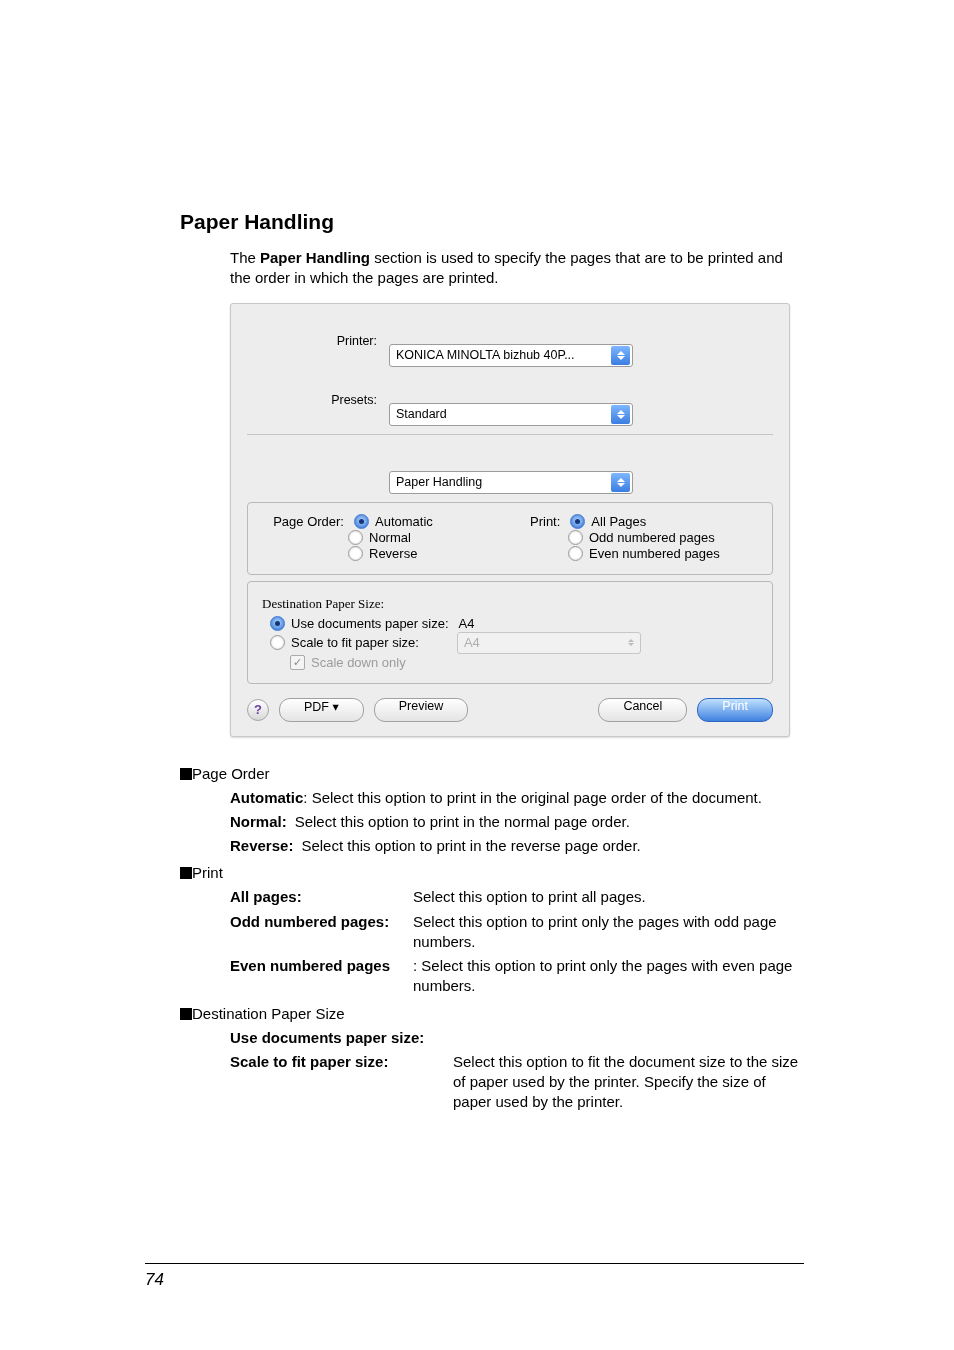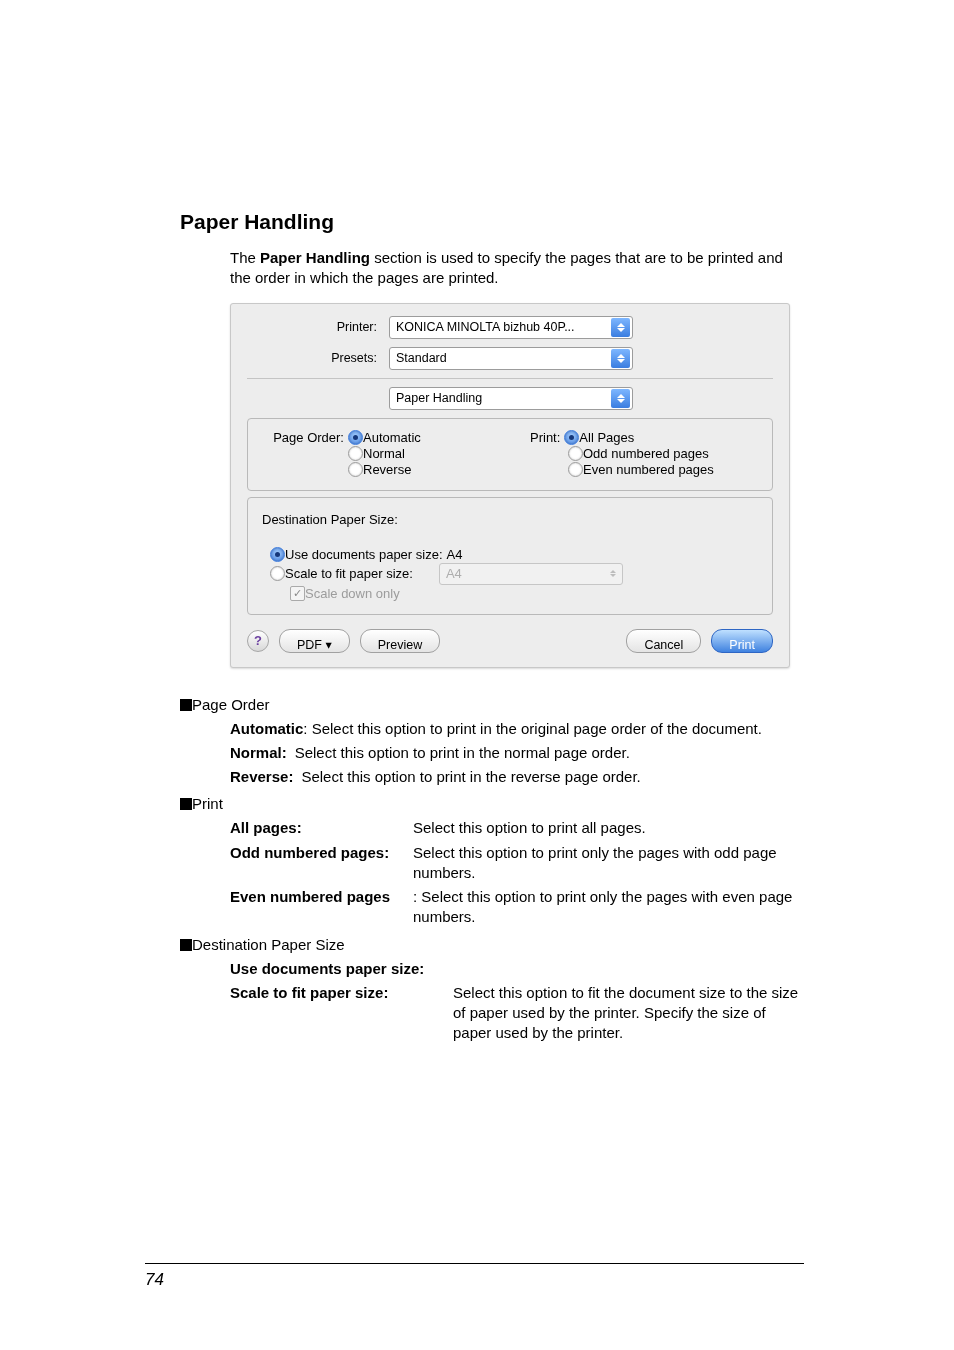--- a/index.html
+++ b/index.html
@@ -59,20 +59,21 @@
     align-items: center;
     height: 21px;
     background: #fff;
     border: 1px solid #9c9c9c;
     border-radius: 3px;
     box-shadow: inset 0 1px 0 #fff;
     padding: 0 6px;
     font-size: 12.5px;
     position: relative;
     min-width: 180px;
+    margin-top: 28px;
   }
   .combo-arrow {
     width: 19px;
     height: 19px;
     margin-left: auto;
     margin-right: -4px;
     background: linear-gradient(#7eb7ff,#3a7de0);
     border-radius: 2px;
     display: flex;
     flex-direction: column;
@@ -102,20 +103,21 @@
     margin: 6px 0;
   }
   .two-col {
     display: flex;
     gap: 40px;
   }
   .col { flex: 1; }
   .radio-line, .check-line {
     display: flex;
     align-items: center;
+    gap: 6px;
     margin: 1px 0;
     font-size: 13px;
   }
   .radio {
     width: 13px; height: 13px;
     border-radius: 50%;
     border: 1px solid #6e92d6;
     background: #fff;
     box-shadow: inset 0 0 2px rgba(0,0,0,0.25);
     display:flex;align-items:center;justify-content:center;
@@ -138,21 +140,21 @@
     font-size:11px;color:#888;
   }
   .grouplabel {
     display:inline-block;
     width:84px;
     text-align:right;
     padding-right:4px;
   }
   .indent .radio-line { margin-left:88px; }
 
-  .group-title { font-size:13px; margin:4px 0 20px 2px; }
+  .group-title { font-size:13px; margin:4px 0 4px 2px;font-family:Liberation Serif, serif; }
 
   .disabled-combo {
     display:inline-flex;align-items:center;height:20px;
     border:1px solid #c6c6c6;border-radius:3px;color:#aeaeae;background:#f1f1f1;
     padding:0 6px;min-width:170px;position:relative;
   }
   .disabled-combo .mini-arrows{
     margin-left:auto;display:flex;flex-direction:column;gap:1px;opacity:0.5;
   }
   .disabled-combo .mini-arrows::before,
@@ -171,21 +173,21 @@
   .help-circle{
     width:20px;height:20px;border-radius:50%;
     background:linear-gradient(#fff,#d8d8d8);
     border:1px solid #a7a7a7;
     display:flex;align-items:center;justify-content:center;
     color:#6b3fa0;font-weight:bold;font-size:13px;
   }
   .pill-btn{
     height:22px;border-radius:11px;border:1px solid #a1a1a1;
     background:linear-gradient(#ffffff,#e4e4e4);
-    padding:0 17px;font-size:12.5px;display:flex;align-items:flex-end;gap:4px;
+    padding:0 24px;font-size:12.5px;display:flex;align-items:flex-start;gap:4px;
   }
   .pill-btn.primary{
     background:linear-gradient(#bfe0ff,#3f82e0);
     border-color:#2e66c4;color:#fff;
   }
   .spacer{flex:1;}
 
   
   .sect { margin-top: 4px; font-size:15px; }
   .bullet-row{

